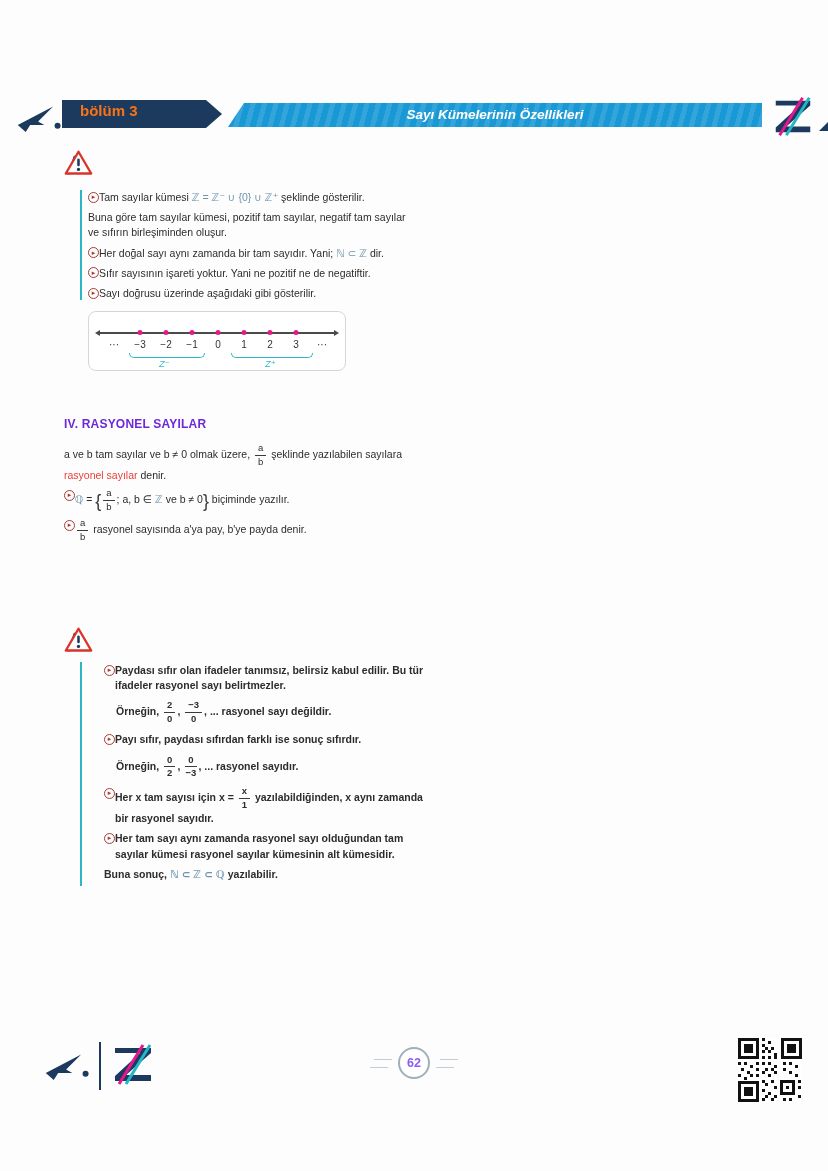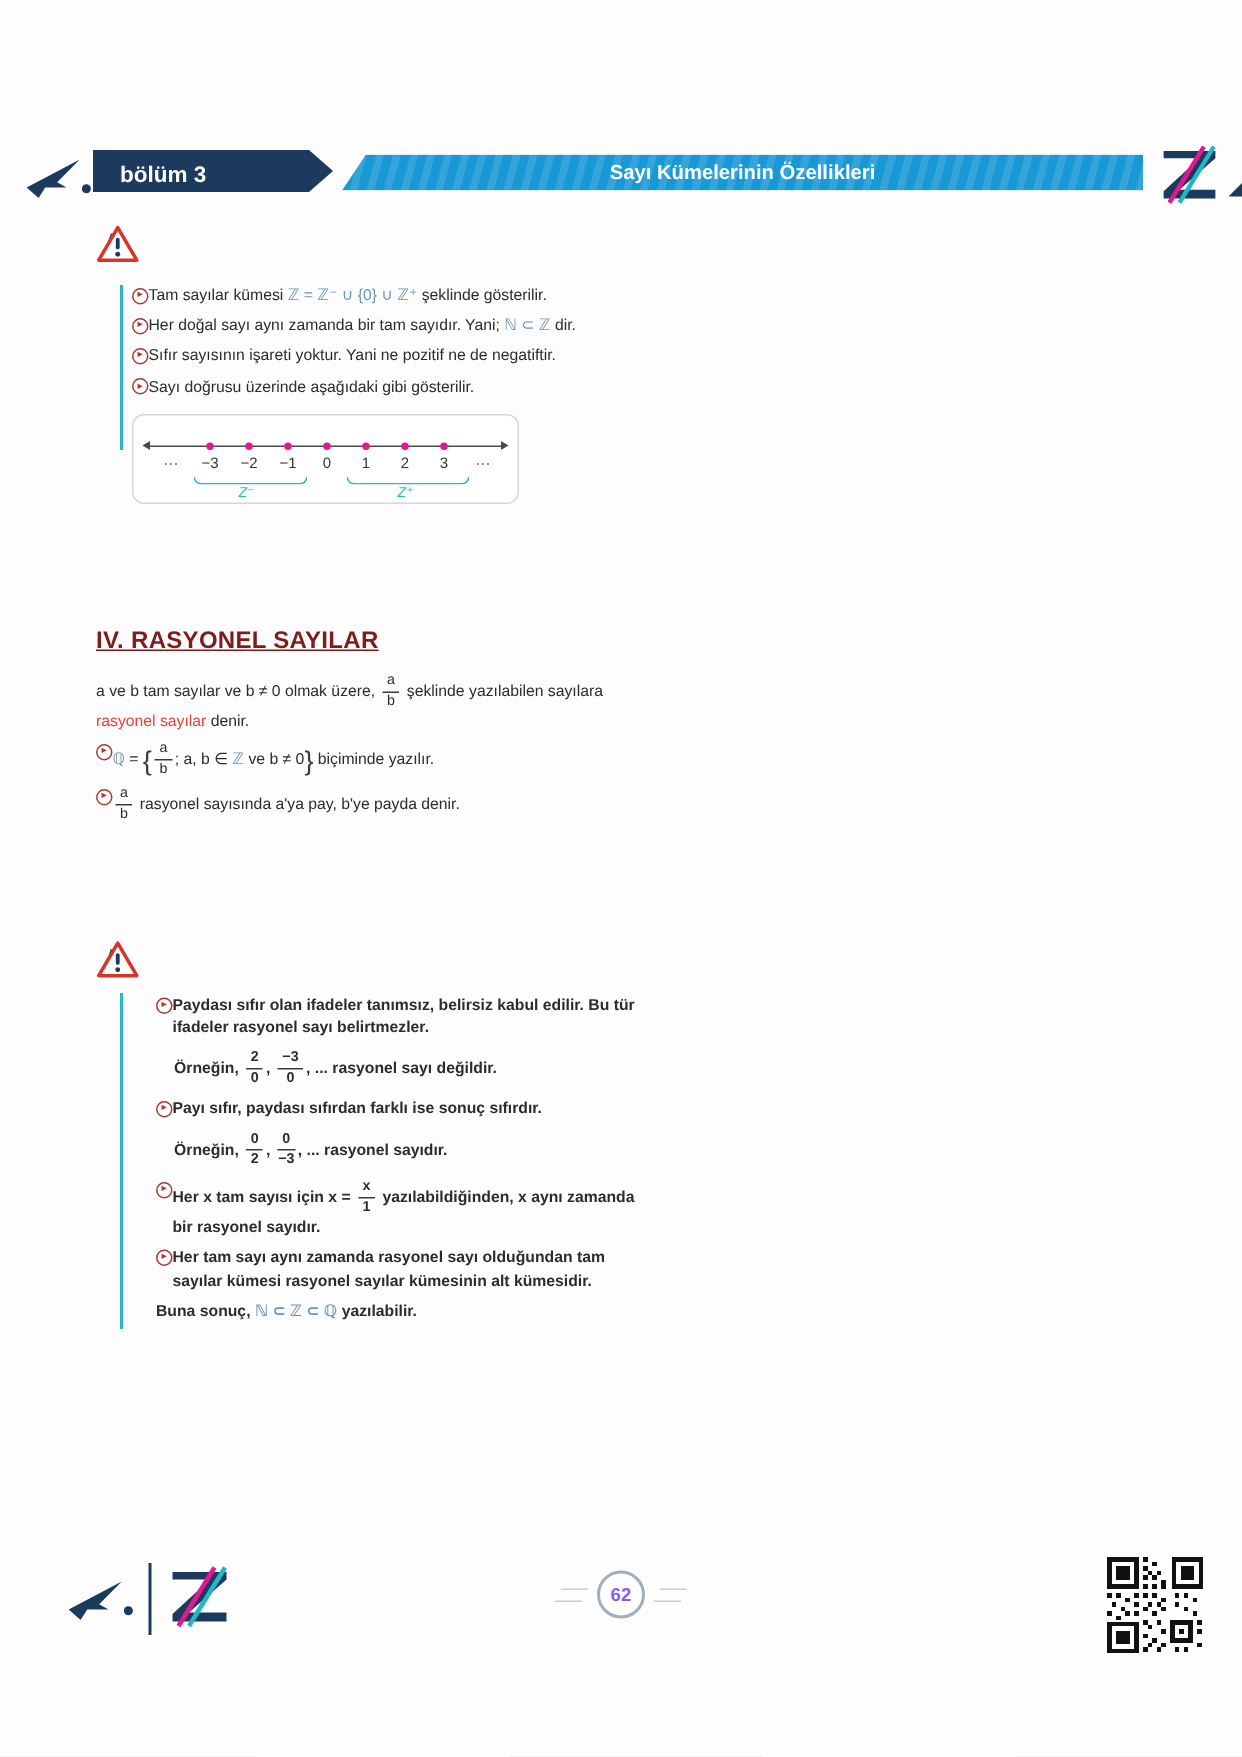--- a/index.html
+++ b/index.html
@@ -3,45 +3,45 @@
 <meta charset="utf-8">
 <style>
   html,body{margin:0;padding:0;background:#e9e9e9;}
   .page{position:relative;width:828px;height:1171px;margin:0 auto;background:#fdfdfd;
         font-family:"Liberation Sans","DejaVu Sans",sans-serif;color:#2c2c2c;
         font-size:10.5px;line-height:1.45;overflow:hidden;}
 
   
   .brand-plane{position:absolute;left:16px;top:97px;width:46px;height:40px;}
   .chapter-banner{position:absolute;left:62px;top:100px;width:160px;height:28px;
-        background:#1c3a5e;color:#ffffff;font-weight:bold;font-size:15px;
-        display:flex;align-items:flex-end;padding-left:18px;box-sizing:border-box;
+        background:#1c3a5e;color:#f97316;font-weight:bold;font-size:15px;
+        display:flex;align-items:flex-start;padding-left:18px;box-sizing:border-box;
         clip-path:polygon(0 0,calc(100% - 16px) 0,100% 50%,calc(100% - 16px) 100%,0 100%);}
   .title-banner{position:absolute;left:228px;top:103px;width:534px;height:24px;
         background:#1898d5;
         background-image:repeating-linear-gradient(105deg,rgba(255,255,255,.12) 0 5px,rgba(255,255,255,0) 5px 11px);
         clip-path:polygon(16px 0,100% 0,100% 100%,0 100%);
-        color:#fff;font-weight:bold;font-size:13.5px;display:flex;align-items:center;justify-content:center;}
+        color:#fff;font-weight:bold;font-size:13.5px;display:flex;align-items:center;justify-content:center;font-style:italic;}
   .z-logo-hdr{position:absolute;right:12px;top:93px;width:46px;height:46px;}
   .edge-accent{position:absolute;right:0;top:122px;width:0;height:0;
         border-left:9px solid transparent;border-bottom:9px solid #1c3a5e;}
 
   
   .warn{position:absolute;width:31px;height:29px;}
   .warn1{left:63px;top:149px;}
   .warn2{left:63px;top:626px;}
   .accent{position:absolute;left:80px;width:2px;background:#2bb6c4;}
   .accent1{top:190px;height:110px;}
   .accent2{top:662px;height:224px;}
 
   .box1{position:absolute;left:88px;top:185px;width:322px;}
   .sec{position:absolute;left:64px;top:416px;width:352px;}
   .box2{position:absolute;left:104px;top:658px;width:328px;font-weight:bold;}
 
-  .sec-heading{color:#7f1d1d;font-weight:bold;font-size:16px;margin:0 0 10px 0;letter-spacing:.2px;text-decoration:underline;}
+  .sec-heading{color:#6d28d9;font-weight:bold;font-size:12px;margin:0 0 10px 0;letter-spacing:.2px;}
   .para{margin:5px 0;}
   .exline{margin:7px 12px;}
   .bullet-row{display:flex;gap:0;margin:5px 0;}
   .bullet-ic{flex:0 0 auto;width:11px;height:11px;margin-top:1.5px;border:1.3px solid #a73a32;
         border-radius:50%;color:#a73a32;font-size:7px;display:flex;align-items:center;justify-content:center;
         box-sizing:border-box;}
   .bt{flex:1;}
 
   .math{color:#6f95ae;}
   .red{color:#e8403a;}
@@ -134,20 +134,21 @@
   <span class="accent accent1"></span>
   <span class="accent accent2"></span>
 
   <div class="box1">
 
     <div class="bullet-row">
       <span class="bullet-ic">▸</span>
       <span class="bt"><span>Tam sayılar kümesi </span><span class="math">ℤ = ℤ⁻ ∪ {0} ∪ ℤ⁺</span><span> şeklinde gösterilir.</span></span>
     </div>
 
+    <p class="para">Buna göre tam sayılar kümesi, pozitif tam sayılar, negatif tam sayılar ve sıfırın birleşiminden oluşur.</p>
 
     <div class="bullet-row">
       <span class="bullet-ic">▸</span>
       <span class="bt"><span>Her doğal sayı aynı zamanda bir tam sayıdır. Yani; </span><span class="math">ℕ ⊂ ℤ</span><span> dir.</span></span>
     </div>
 
     <div class="bullet-row">
       <span class="bullet-ic">▸</span>
       <span class="bt">Sıfır sayısının işareti yoktur. Yani ne pozitif ne de negatiftir.</span>
     </div>

